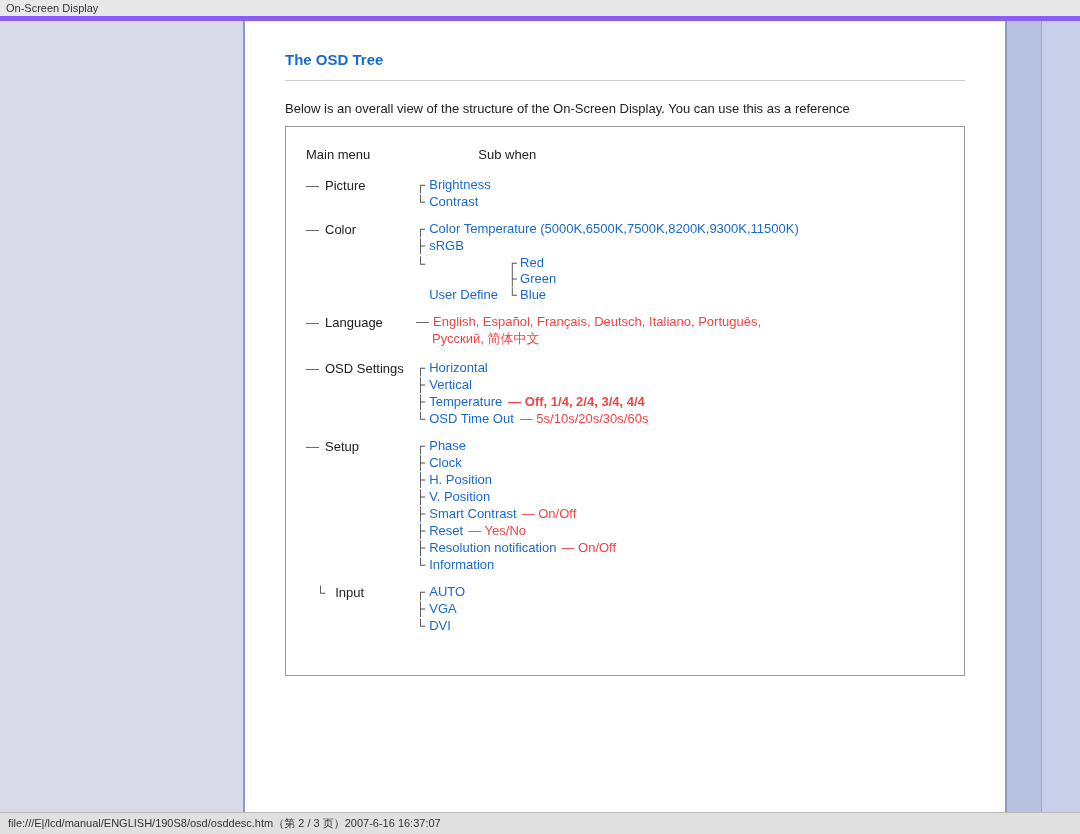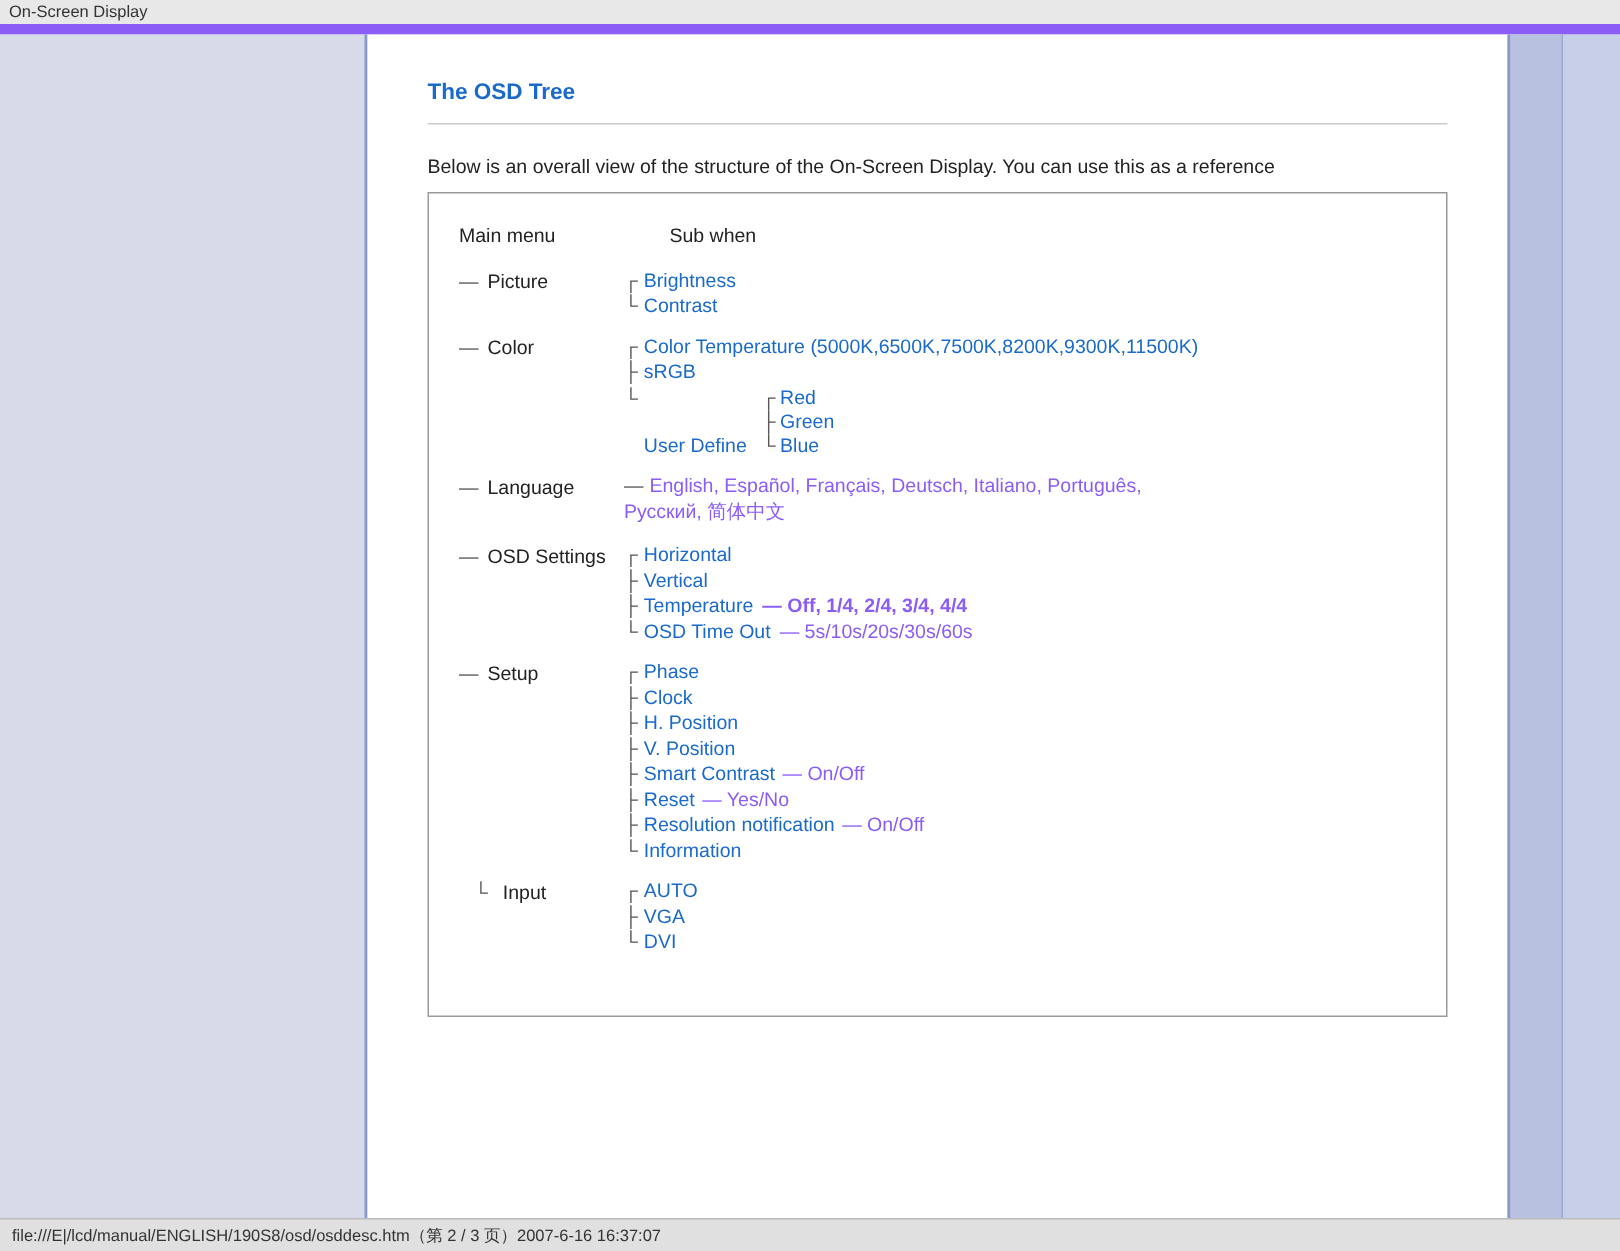--- a/index.html
+++ b/index.html
@@ -10,21 +10,21 @@
       min-height: 834px;
       display: flex;
       flex-direction: column;
     }
 
     .title-bar {
       background: #e8e8e8;
       padding: 2px 6px;
       font-size: 11px;
       color: #333;
-      border-bottom: 7px solid #8b5cf6;
+      border-bottom: 5px solid #8b5cf6;
     }
 
     .main-layout {
       display: flex;
       flex: 1;
     }
 
     .sidebar-left {
       width: 245px;
       background: #d8daea;
@@ -72,21 +72,21 @@
     }
 
     .osd-tree-box {
       border: 1px solid #999;
       padding: 20px 20px 30px 20px;
       background: white;
     }
 
     .tree-header {
       display: flex;
-      gap: 76px;
+      gap: 108px;
       margin-bottom: 15px;
       font-size: 13px;
       font-weight: normal;
       color: #222;
     }
 
     .tree-section {
       margin-bottom: 12px;
     }
 
@@ -107,21 +107,21 @@
     .main-label-line {
       margin-right: 6px;
       color: #555;
     }
 
     .blue {
       color: #1a6acc;
     }
 
     .dark {
-      color: #8b5cf6;
+      color: #ef4444;
     }
 
     .bottom-bar {
       background: #e0e0e0;
       padding: 3px 8px;
       font-size: 11px;
       color: #333;
       border-top: 1px solid #bbb;
     }
 
@@ -213,21 +213,21 @@
         <div class="section-row">
           <div class="main-label">
             <span class="main-label-line">—</span>
             <span>Language</span>
           </div>
           <div style="display:flex;flex-direction:column;">
             <div style="display:flex;align-items:center;margin-bottom:1px;">
               <span style="color:#555;margin-right:4px;">—</span>
               <span class="dark">English, Español, Français, Deutsch, Italiano, Português,</span>
             </div>
-            <div style="display:flex;align-items:center;">
+            <div style="display:flex;align-items:center;margin-left:16px;">
               <span class="dark">Русский, 简体中文</span>
             </div>
           </div>
         </div>
       </div>
 
       <div class="tree-section">
         <div class="section-row">
           <div class="main-label">
             <span class="main-label-line">—</span>

